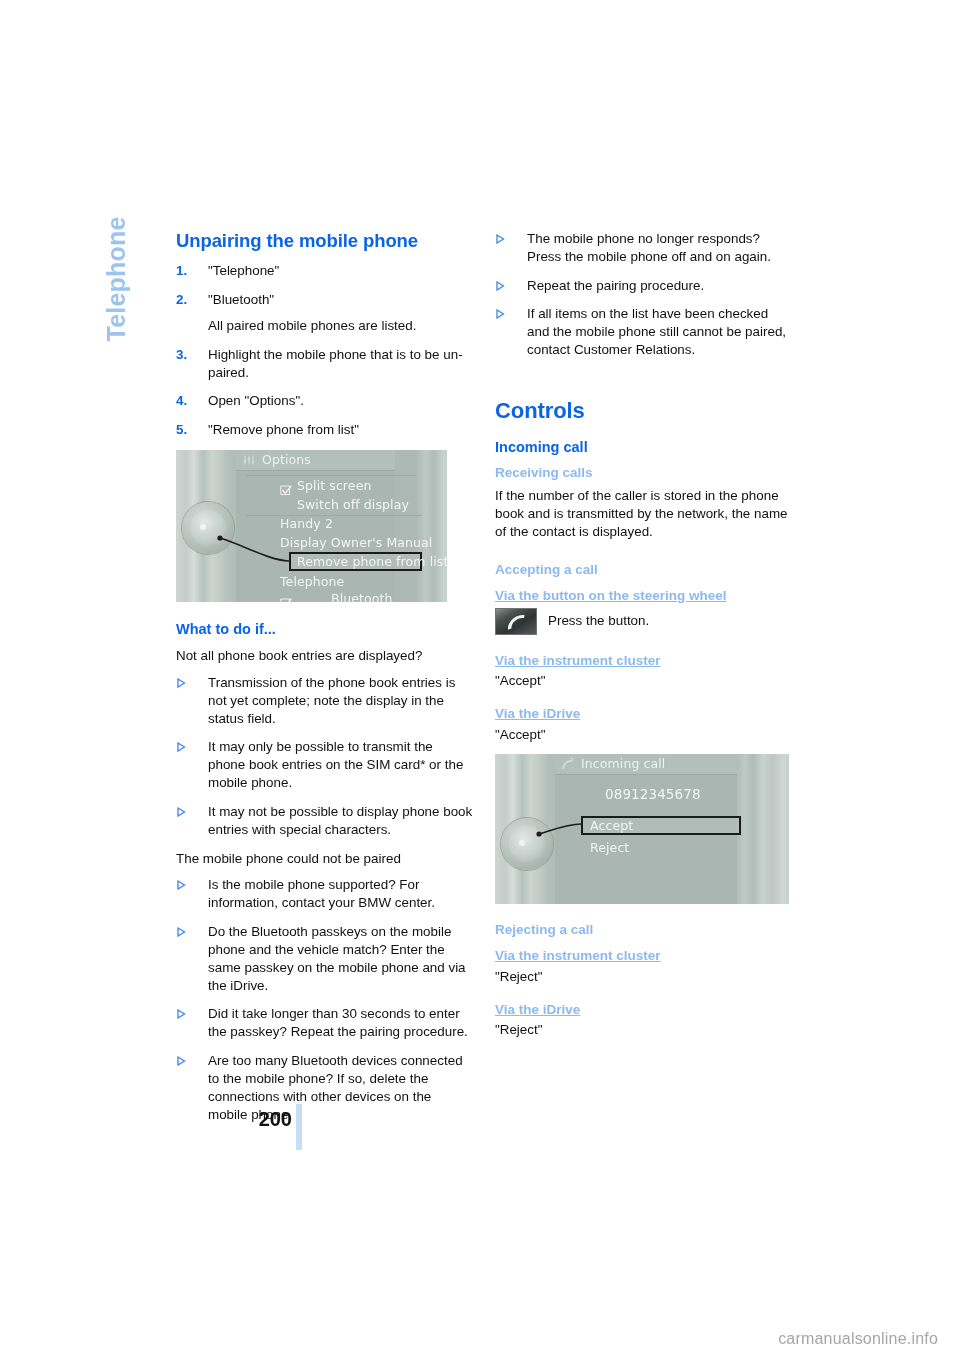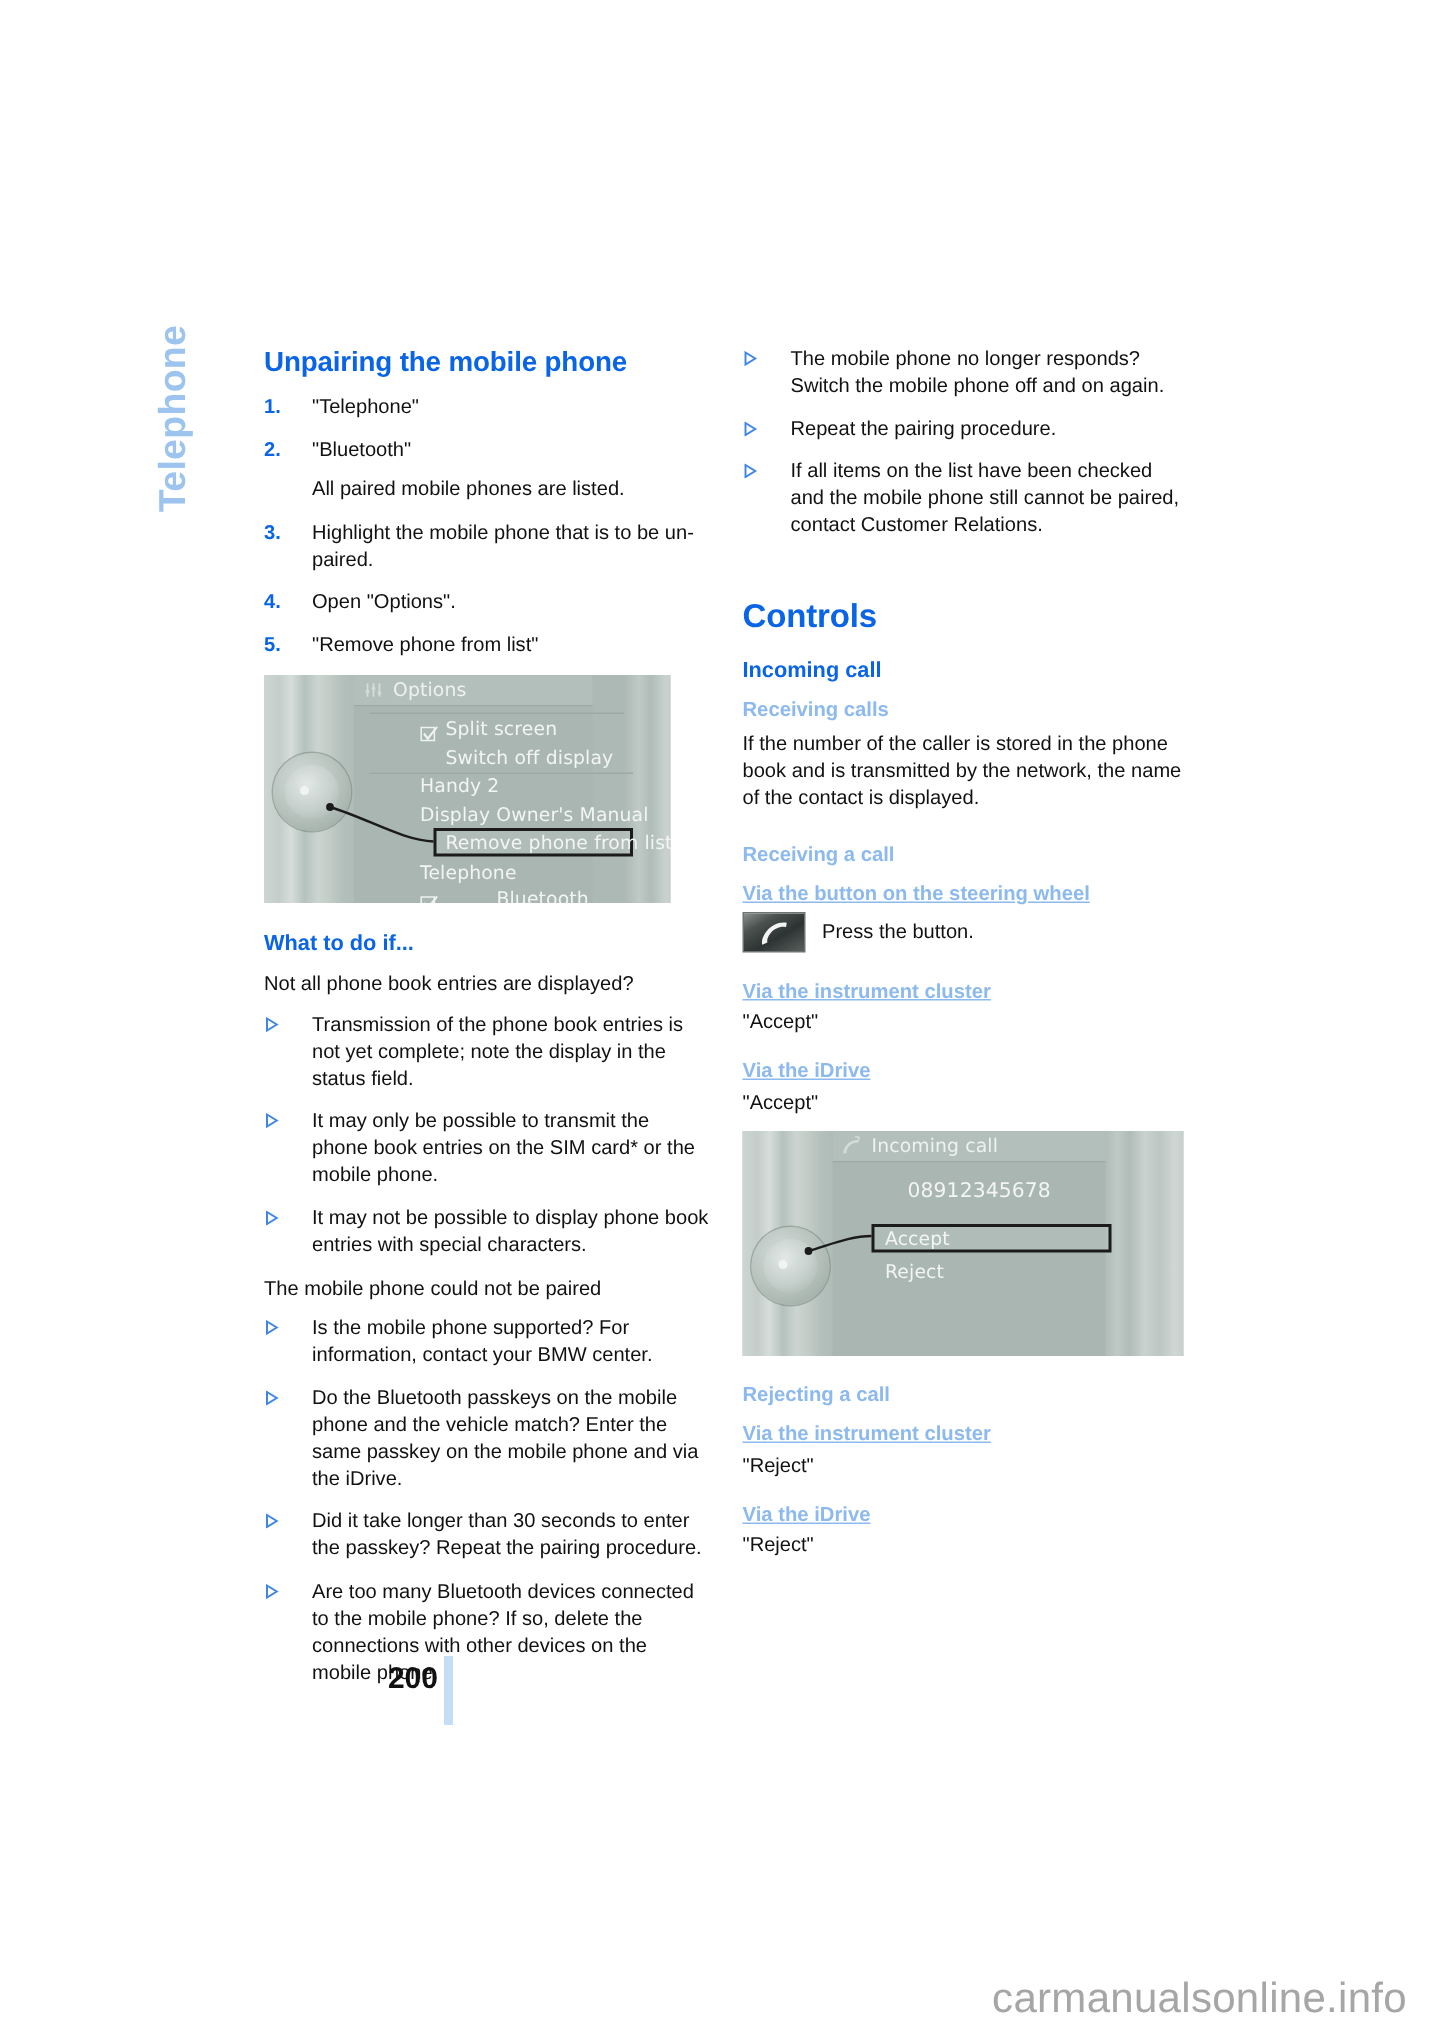--- a/index.html
+++ b/index.html
@@ -303,21 +303,21 @@
     font-size: 13px;
     color: #111111;
     white-space: nowrap;
   }
 
   
   #watermark {
     position: absolute;
     right: 22px;
     bottom: 10px;
-    font-size: 28px;
+    font-size: 16px;
     color: #a6a6a6;
     letter-spacing: 0.2px;
     font-family: "Liberation Sans", sans-serif;
   }
 </style>
 </head>
 <body>
 
 <div id="page">
 
@@ -481,21 +481,21 @@
 
     <div class="col col-right">
 
       <div class="bullets">
         <div class="bullet">
           <span class="tri">
             <svg width="9" height="10" viewBox="0 0 9 10">
                 <path d="M1 1 L7.5 5 L1 9 Z" fill="none" stroke="#3f86e8" stroke-width="1.3"></path>
               </svg>
           </span>
-          <span>The mobile phone no longer responds? Switch the mobile phone off and on again.</span>
+          <span>The mobile phone no longer responds? Press the mobile phone off and on again.</span>
         </div>
         <div class="bullet">
           <span class="tri">
             <svg width="9" height="10" viewBox="0 0 9 10">
                 <path d="M1 1 L7.5 5 L1 9 Z" fill="none" stroke="#3f86e8" stroke-width="1.3"></path>
               </svg>
           </span>
           <span>Repeat the pairing procedure.</span>
         </div>
         <div class="bullet">
@@ -512,21 +512,21 @@
 
       <h1 class="sec" style="font-size:22px; margin-bottom:14px;">Controls</h1>
 
       <h2 class="sub">Incoming call</h2>
 
       <h4 class="sub3" style="margin-bottom:5px;">Receiving calls</h4>
       <p class="body">If the number of the caller is stored in the phone book and is transmitted by the network, the name of the contact is displayed.</p>
 
       <div class="spacer-sm"></div>
 
-      <h4 class="sub3" style="margin-bottom:9px;">Receiving a call</h4>
+      <h4 class="sub3" style="margin-bottom:9px;">Accepting a call</h4>
 
       <h5 class="sub4">Via the button on the steering wheel</h5>
       <div class="press-row">
         <span class="swbtn">
           <svg width="24" height="19" viewBox="0 0 24 19">
             <path d="M19.5 2.2 C15 1.2, 9.5 3.6, 6.2 7.6 C3.6 10.8, 2.4 14.4, 3.2 16.8 L6.6 15.3 C6.1 13.6, 7.0 11.2, 8.8 9.0 C11.4 5.9, 15.5 4.3, 19.0 5.1 Z" fill="#f2f4f3"></path>
           </svg>
         </span>
         <span class="press-label">Press the button.</span>
       </div>

